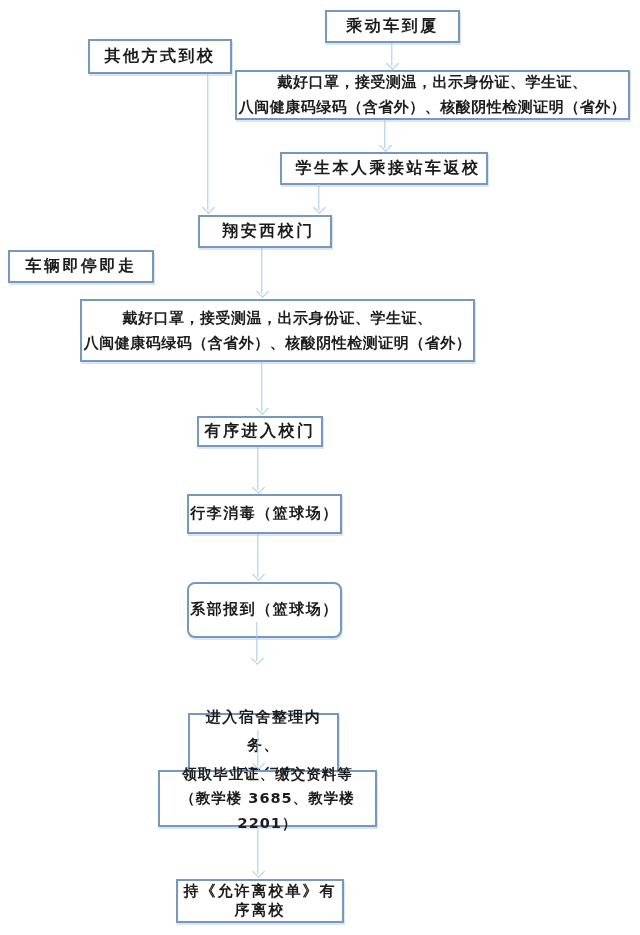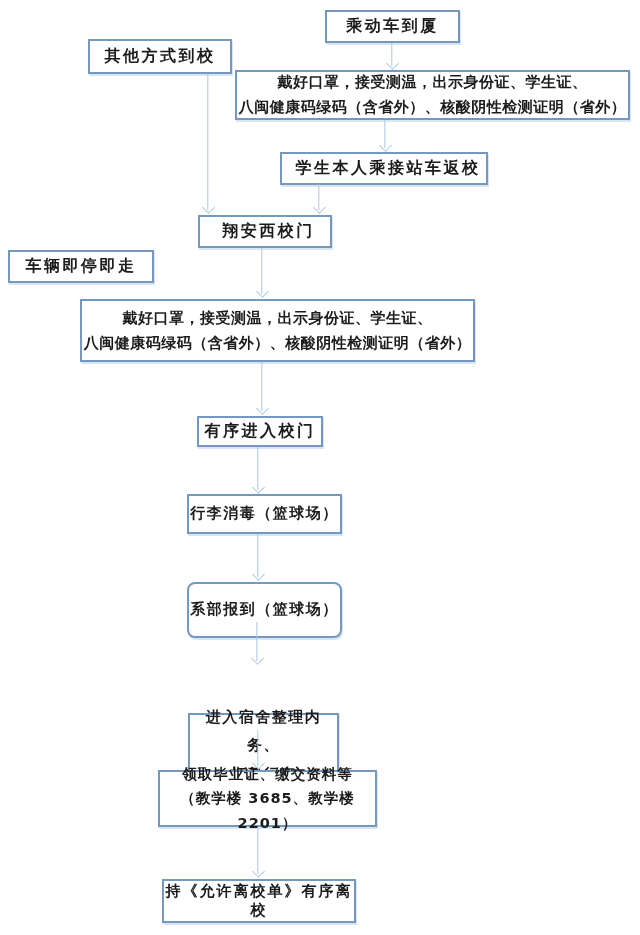--- a/index.html
+++ b/index.html
@@ -87,21 +87,21 @@
   <div class="box med" style="left:188px;top:665px;width:151px;height:65px;margin-top:48px;">
     <div class="ln">进入宿舍整理内务、</div>
     <div class="ln">打包行李</div>
   </div>
 
   <div class="box med2" style="left:158px;top:770px;width:219px;height:57px;">
     <div class="ln">领取毕业证、缴交资料等</div>
     <div class="ln">（教学楼 3685、教学楼 2201）</div>
   </div>
 
-  <div class="box small" style="left:162px;top:879px;width:194px;height:44px;font-size:15px;letter-spacing:2px;">
+  <div class="box small" style="left:176px;top:879px;width:168px;height:44px;font-size:15px;letter-spacing:2px;">
     <div class="ln">持《允许离校单》有序离校</div>
   </div>
 
   <div class="arrow" style="left:387px;top:43px;height:26px;">
     <span class="shaft"></span>
     <span class="head"></span>
   </div>
 
   <div class="arrow" style="left:380px;top:120px;height:31px;">
     <span class="shaft"></span>

